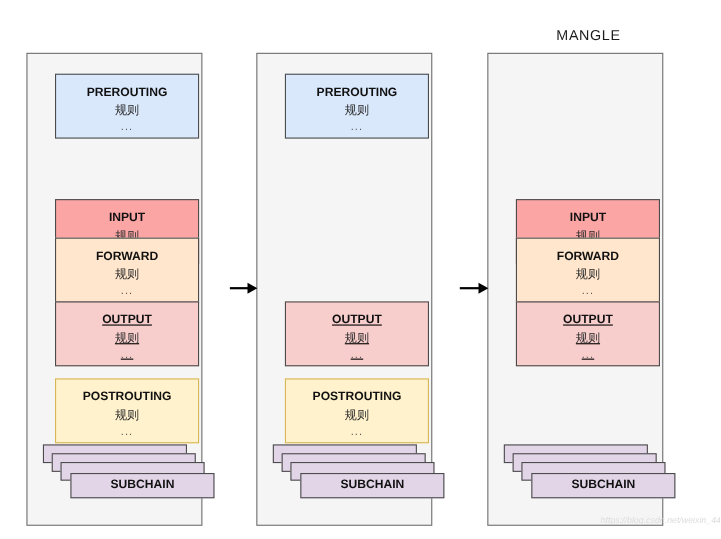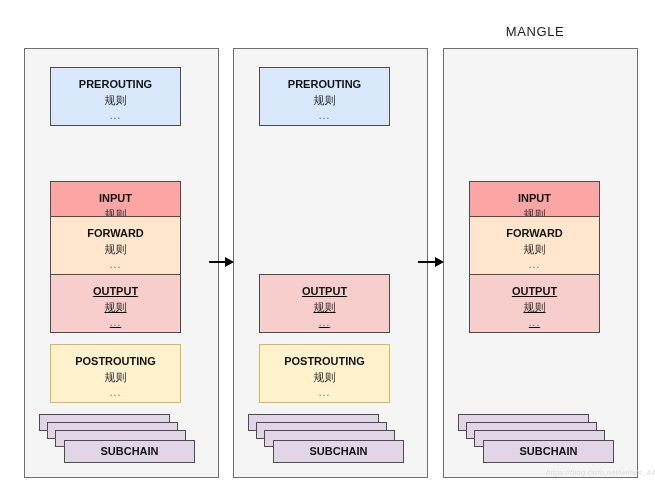--- a/index.html
+++ b/index.html
@@ -23,21 +23,21 @@
     letter-spacing: 0.6px;
   }
   #title-mangle { left: 24px; }
   #title-nat    { left: 233px; }
   #title-filter { left: 443px; }
 
   
   .table-box {
     position: absolute;
     top: 48px;
-    width: 195px;
+    width: 160px;
     height: 430px;
     background: #f5f5f5;
     border: 1px solid #6f6f6f;
     box-sizing: border-box;
   }
   #table-mangle { left: 24px; }
   #table-nat    { left: 233px; }
   #table-filter { left: 443px; }
 
   
@@ -64,21 +64,21 @@
   .fill-yellow { background: #fff2cc; border-color: #d6b656; }
 
   .chain .name  { font-size: 11px; font-weight: bold; color: #111; margin-top: 10px; }
   .chain .rules { font-size: 11px; color: #2a2a2a; margin-top: 3px; }
   .chain .dots  { font-size: 10px; color: #5a5a5a; margin-top: 4px; letter-spacing: 1px; line-height: 8px; }
 
   
   .stack {
     position: absolute;
     left: 14px;
-    top: 365px;
+    top: 355px;
     width: 160px;
     height: 52px;
   }
   .layer {
     position: absolute;
     width: 131px;
     height: 17px;
     background: #e1d5e7;
     border: 1px solid #4c4c4c;
     box-sizing: border-box;

